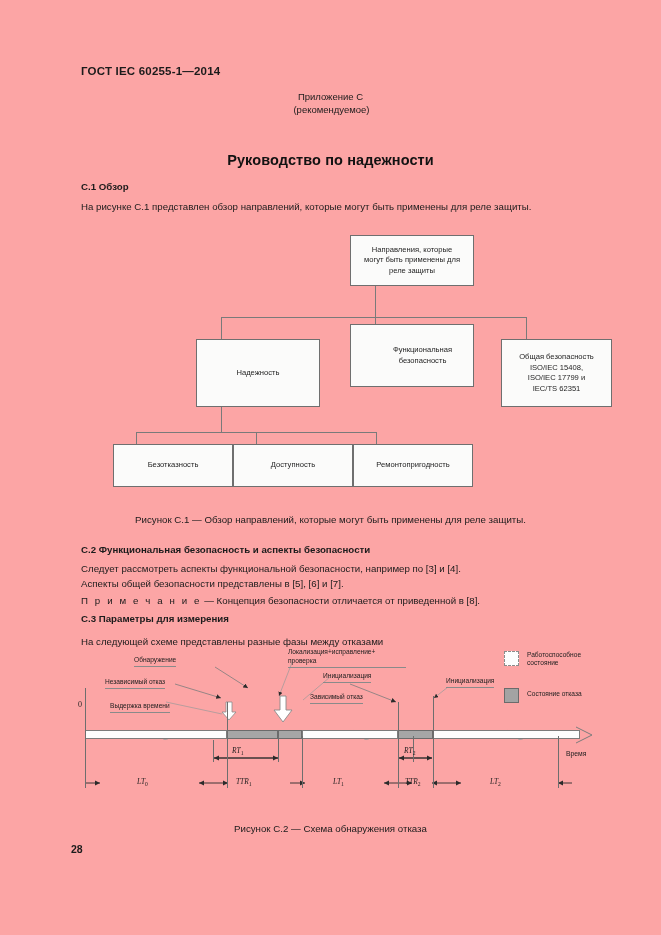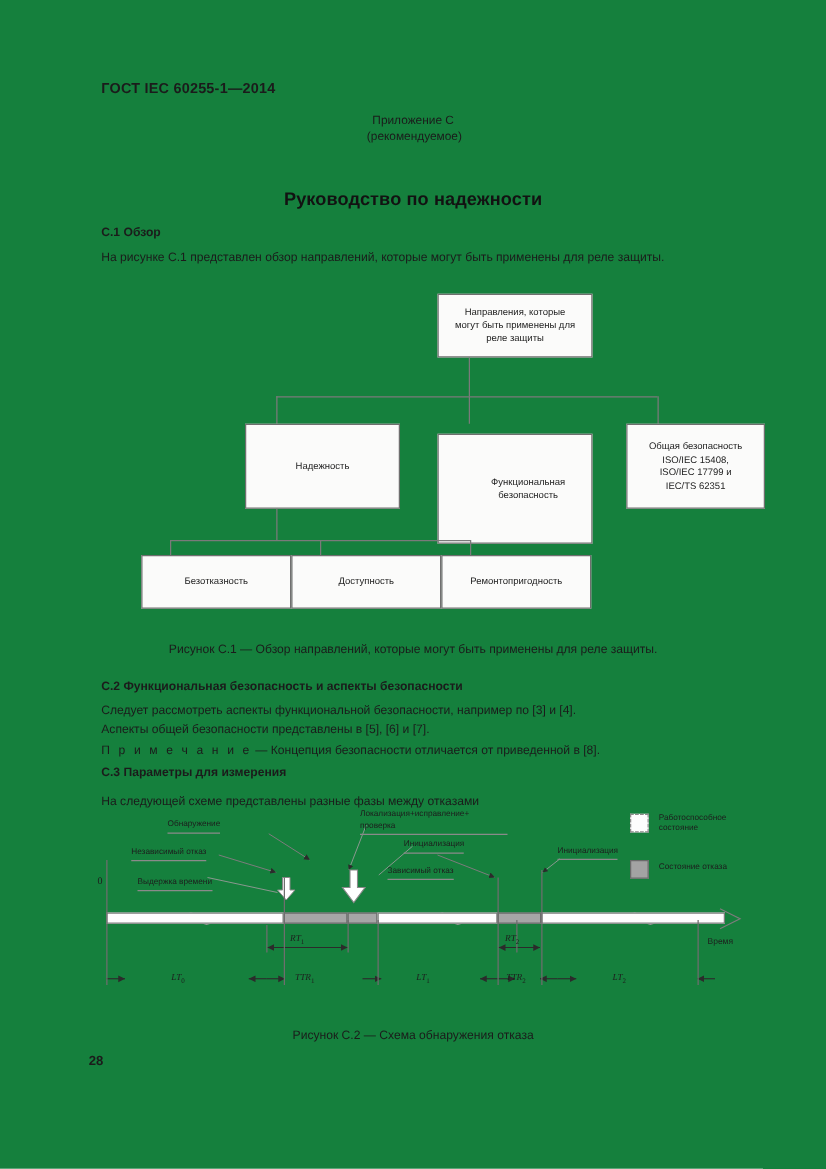--- a/index.html
+++ b/index.html
@@ -5,21 +5,21 @@
   html,body{margin:0;padding:0;}
   body{
     width:661px;height:935px;
     background:#f2f2f2;
     font-family:"Liberation Sans", sans-serif;
     -webkit-font-smoothing:antialiased;
   }
   .page{
     position:relative;
     width:661px;height:935px;
-    background:#15803d;
+    background:#fca5a5;
     overflow:hidden;
   }
   .hdr-std{
     position:absolute;left:81px;top:65px;
     font-size:11.5px;font-weight:bold;color:#1b1b1b;
     letter-spacing:.2px;
   }
   .annex{
     position:absolute;left:0;top:90px;width:661px;
     text-align:center;font-size:9.5px;font-weight:normal;color:#1b1b1b;
@@ -148,21 +148,21 @@
     <div class="fline h" style="left:221px;top:95px;width:305px;"></div>
     <div class="fline v" style="left:221px;top:95px;height:22px;"></div>
     <div class="fline v" style="left:375px;top:95px;height:22px;"></div>
     <div class="fline v" style="left:526px;top:95px;height:22px;"></div>
 
     <div class="fbox" style="left:159px;top:117px;width:124px;height:68px;">
       <div>
         <span>Надежность</span>
       </div>
     </div>
-    <div class="fbox" style="left:313px;top:125px;width:124px;height:88px;padding-left:26px;">
+    <div class="fbox" style="left:313px;top:102px;width:124px;height:63px;padding-left:26px;">
       <div>
         <span>Функциональная</span>
         <span>безопасность</span>
       </div>
     </div>
     <div class="fbox" style="left:464px;top:117px;width:111px;height:68px;">
       <div>
         <span>Общая безопасность</span>
         <span>ISO/IEC 15408,</span>
         <span>ISO/IEC 17799 и</span>

